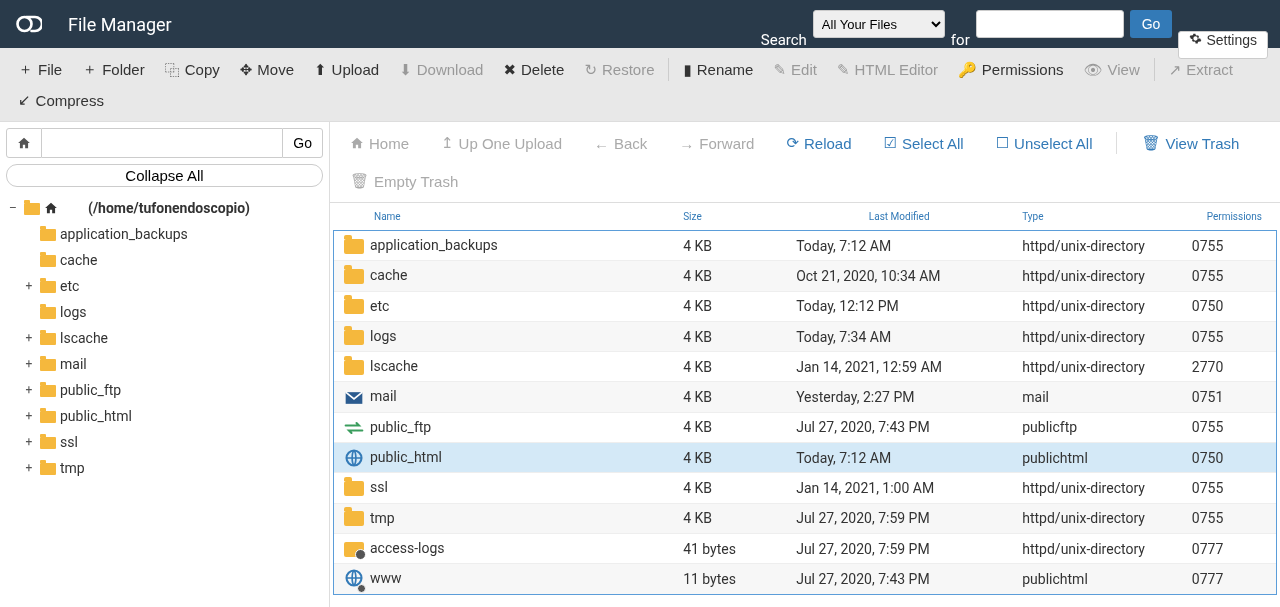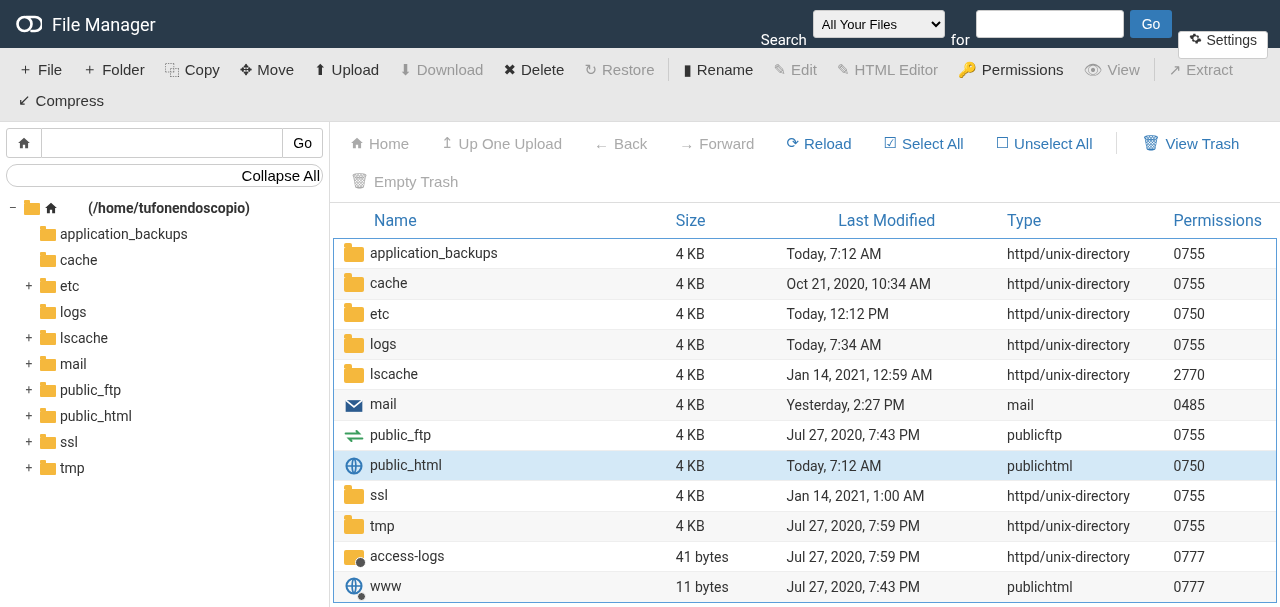--- a/index.html
+++ b/index.html
@@ -1,54 +1,54 @@
 <!DOCTYPE html>
 <html><head>
 <meta charset="utf-8">
 <style>
 * { box-sizing: border-box; margin: 0; padding: 0; }
 body { font-family: -apple-system, BlinkMacSystemFont, "Segoe UI", Roboto, Arial, sans-serif; font-size: 14px; color: #333; background: #fff; width: 1280px; height: 607px; overflow: hidden; }
-.header { background: #293a4a; color: #fff; height: 48px; display: flex; align-items: center; padding: 0 12px; }
+.header { background: #293a4a; color: #fff; height: 48px; display: flex; align-items: center; padding: 0 12px; gap: 16px; }
 .logo { width: 32px; height: 32px; margin-right: 8px; display: flex; align-items: center; justify-content: center; }
 .logo svg { width: 28px; height: 28px; }
 .app-title { font-size: 18px; font-weight: 400; flex: 1; }
 .search-area { display: flex; align-items: center; gap: 6px; }
 .search-label { font-size: 15px; color: #fff; margin-top: 32px; }
 .search-select { height: 28px; padding: 2px 4px; font-size: 13px; border: 1px solid #ccc; border-radius: 3px; width: 132px; }
 .search-input { height: 28px; width: 148px; padding: 4px 6px; border: 1px solid #ccc; border-radius: 3px; font-size: 13px; }
 .go-btn { background: #337ab7; color: #fff; border: none; height: 28px; padding: 0 12px; border-radius: 3px; font-size: 14px; cursor: pointer; }
 .settings-btn { background: #fff; color: #333; border: 1px solid #ccc; height: 28px; padding: 0 10px; border-radius: 3px; font-size: 14px; cursor: pointer; display: flex; gap: 4px; margin-top: 42px; }
 .toolbar { background: #e8e8e8; border-bottom: 1px solid #ddd; padding: 6px 8px; display: flex; flex-wrap: wrap; gap: 0; }
 .toolbar-btn { background: transparent; border: none; padding: 6px 10px; font-size: 15px; color: #333; cursor: pointer; display: inline-flex; align-items: center; gap: 5px; }
 .toolbar-btn.disabled { color: #999; }
 .toolbar-sep { width: 1px; background: #ccc; margin: 4px 4px; }
 .main { display: flex; height: calc(100% - 48px - 70px); }
 .sidebar { width: 330px; border-right: 1px solid #ddd; padding: 6px; }
 .path-row { display: flex; gap: 0; margin-bottom: 6px; }
 .home-btn { border: 1px solid #ccc; background: #fff; width: 36px; height: 30px; border-radius: 3px 0 0 3px; cursor: pointer; display: flex; align-items: center; justify-content: center; color: #555; }
 .path-input { flex: 1; height: 30px; border: 1px solid #ccc; border-left: none; border-right: none; padding: 0 6px; font-size: 13px; }
 .path-go { border: 1px solid #ccc; background: #fff; padding: 0 10px; height: 30px; border-radius: 0 3px 3px 0; cursor: pointer; font-size: 14px; }
-.collapse-btn { width: 100%; border: 1px solid #ccc; background: #fff; padding: 2px; font-size: 15px; cursor: pointer; border-radius: 11px; margin-bottom: 8px; text-align: right; }
+.collapse-btn { width: 100%; border: 1px solid #ccc; background: #fff; padding: 2px; font-size: 15px; cursor: pointer; border-radius: 11px; margin-bottom: 8px; }
 .tree { font-size: 14px; }
 .tree-row { display: flex; align-items: center; padding: 2px 0; line-height: 22px; cursor: pointer; white-space: nowrap; }
 .tree-row .toggle { width: 14px; text-align: center; color: #555; font-size: 12px; user-select: none; }
 .tree-row .ficon { margin: 0 4px; }
 .tree-children { padding-left: 16px; }
 .folder-icon { display: inline-block; width: 16px; height: 12px; background: #f5b83d; border-radius: 1px; position: relative; vertical-align: middle; }
 .folder-icon::before { content: ""; position: absolute; top: -3px; left: 0; width: 6px; height: 3px; background: #f5b83d; border-radius: 1px 1px 0 0; }
 .folder-open { background: #f5b83d; }
 .content { flex: 1; display: flex; flex-direction: column; }
 .action-bar { border-bottom: 1px solid #ddd; padding: 8px 10px; display: flex; gap: 12px; flex-wrap: wrap; }
 .action-btn { background: transparent; border: none; padding: 4px 10px; font-size: 15px; color: #555; cursor: pointer; display: inline-flex; align-items: center; gap: 5px; }
 .action-btn.primary { color: #337ab7; }
 .action-btn.disabled { color: #aaa; }
 .action-sep { width: 1px; background: #ddd; margin: 2px 2px; }
 .table-wrap { flex: 1; overflow: auto; padding: 0 4px; }
 table.filetable { width: 100%; border-collapse: collapse; }
-table.filetable thead th { text-align: left; padding: 8px 10px; font-weight: normal; color: #337ab7; border-bottom: 1px solid #ddd; background: #fff; font-size: 16px; }
+table.filetable thead th { text-align: left; padding: 8px 10px; font-weight: normal; color: #337ab7; border-bottom: 1px solid #ddd; background: #fff; font-size: 10px; }
 table.filetable tbody td { padding: 6px 10px; border-bottom: 1px solid #eee; font-size: 14px; }
 table.filetable tbody tr:nth-child(even) { background: #f7f7f7; }
 table.filetable tbody tr.selected { background: #d4e9f7 !important; }
 table.filetable tbody { outline: 1px solid #5b9dd9; }
 .row-icon { display: inline-flex; width: 20px; height: 16px; align-items: center; justify-content: center; margin-right: 6px; vertical-align: middle; }
 .home-icon { width:14px; height:14px; }
 .icon-folder-big { display: inline-block; width: 20px; height: 15px; background: #f5b83d; border-radius: 2px; position: relative; }
 .icon-folder-big::before { content:""; position:absolute; top:-4px; left:0; width:8px; height:4px; background:#f5b83d; border-radius:2px 2px 0 0; }
 .icon-folder-link { display:inline-block; width:20px; height:15px; background:#f5b83d; border-radius:2px; position:relative; }
 .icon-folder-link::after { content:""; position:absolute; right:-2px; bottom:-3px; width:9px; height:9px; background:#555; border-radius:50%; border:1px solid #fff; }
@@ -325,21 +325,21 @@
             <tr>
     <td><span class="row-icon">
                   <svg width="20" height="16" viewBox="0 0 24 18" fill="#2b5b8f">
                     <path d="M2 2h20v14H2z" fill="#2b5b8f"></path>
                     <path d="M2 2l10 8 10-8" stroke="#fff" stroke-width="2" fill="none"></path>
                   </svg>
                 </span>mail</td>
     <td>4 KB</td>
     <td>Yesterday, 2:27 PM</td>
     <td>mail</td>
-    <td>0485</td>
+    <td>0751</td>
             </tr>
             <tr>
     <td><span class="row-icon">
                   <svg width="20" height="16" viewBox="0 0 24 16">
                     <path d="M2 5h16l-3-3M22 11H6l3 3" stroke="#3a9d5d" stroke-width="2.5" fill="none" stroke-linecap="round"></path>
                   </svg>
                 </span>public_ftp</td>
     <td>4 KB</td>
     <td>Jul 27, 2020, 7:43 PM</td>
     <td>publicftp</td>

